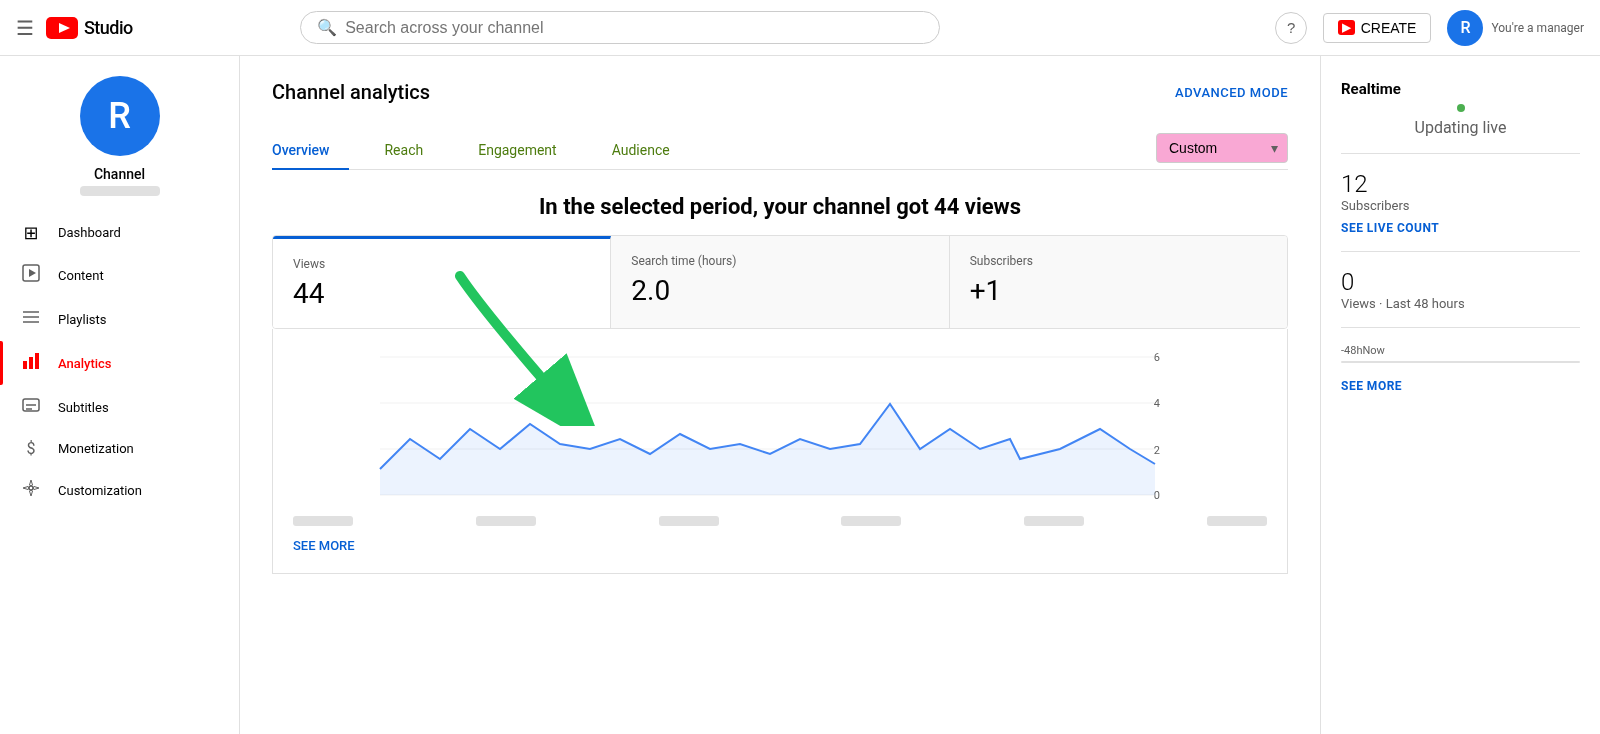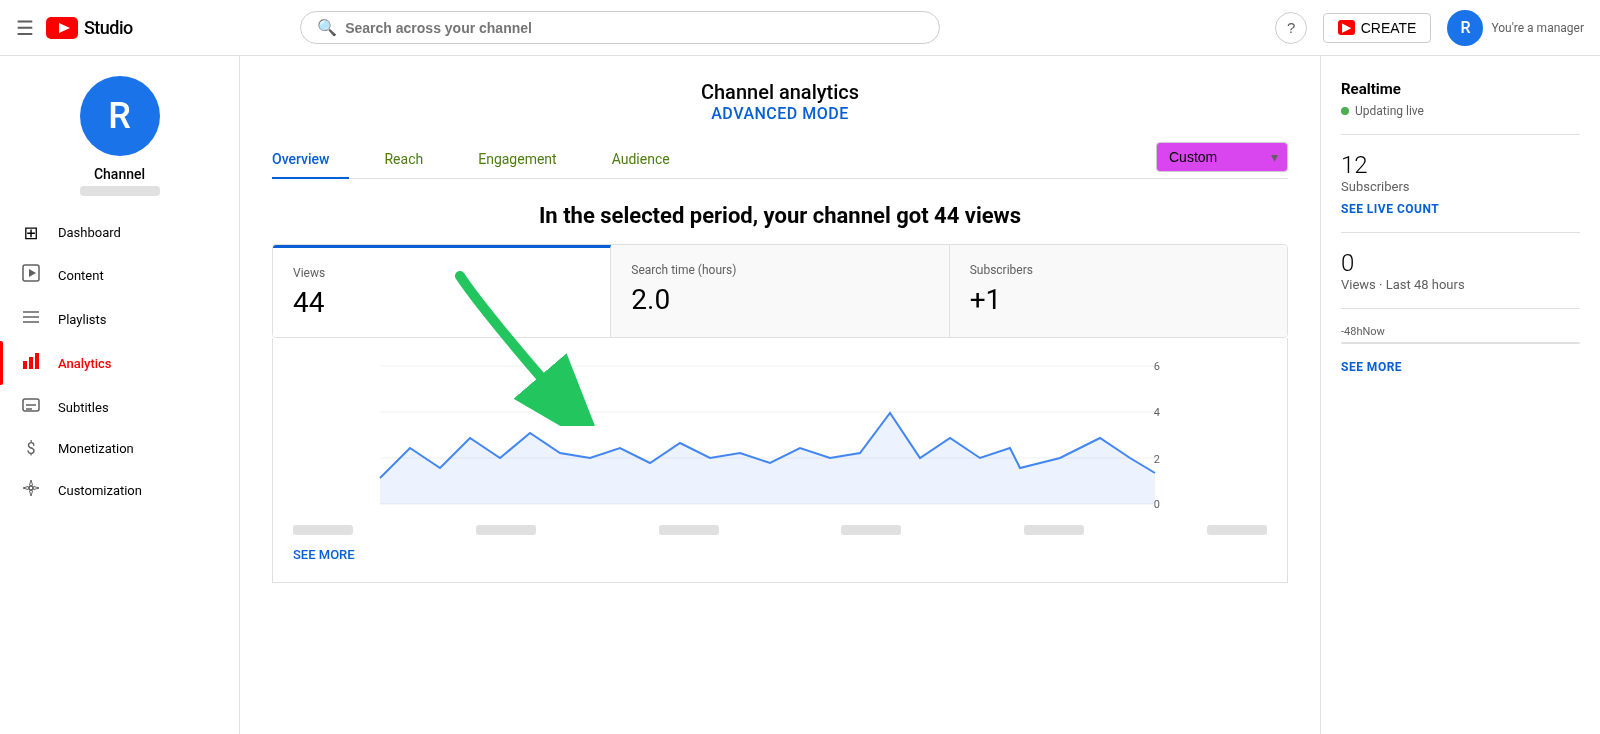--- a/index.html
+++ b/index.html
@@ -16,21 +16,21 @@
     .logo { display: flex; align-items: center; gap: 6px; text-decoration: none; }
     .yt-icon { width: 32px; height: 22px; }
     .logo-text { font-size: 18px; font-weight: 500; color: #030303; letter-spacing: -0.5px; }
     .search-bar {
       flex: 1; max-width: 640px; margin: 0 auto;
       display: flex; align-items: center;
       border: 1px solid #ccc; border-radius: 20px;
       padding: 6px 16px; gap: 8px; background: #fff;
     }
     .search-bar input {
-      border: none; outline: none; flex: 1; font-size: 14px; color: #030303; font-weight: bold;
+      border: none; outline: none; flex: 1; font-size: 16px; color: #030303;
     }
     .search-icon { color: #606060; font-size: 16px; }
     .topnav-right { display: flex; align-items: center; gap: 16px; margin-left: auto; }
     .help-btn {
       width: 32px; height: 32px; border-radius: 50%; border: 1px solid #ccc;
       display: flex; align-items: center; justify-content: center;
       font-size: 15px; color: #606060; cursor: pointer; background: #fff;
     }
     .create-btn {
       display: flex; align-items: center; gap: 6px;
@@ -78,35 +78,35 @@
     .sidebar-item.active { color: #ff0000; }
     .sidebar-item.active::before {
       content: ''; position: absolute; left: 0; top: 0; bottom: 0;
       width: 3px; background: #ff0000; border-radius: 0 2px 2px 0;
     }
     .sidebar-icon { font-size: 18px; min-width: 22px; text-align: center; }
     .sidebar-item.active .sidebar-icon { color: #ff0000; }
 
     
     .main-content { flex: 1; overflow-y: auto; padding: 24px 32px; background: #fff; }
-    .page-header { display: flex; align-items: center; justify-content: space-between; margin-bottom: 18px; flex-direction: column; }
+    .page-header { display: flex; align-items: center; justify-content: space-between; margin-bottom: 28px; }
     .page-title { font-size: 20px; font-weight: 500; }
-    .advanced-mode { font-size: 16px; font-weight: 500; color: #065fd4; cursor: pointer; letter-spacing: 0.5px; }
+    .advanced-mode { font-size: 13px; font-weight: 500; color: #065fd4; cursor: pointer; letter-spacing: 0.5px; }
 
     
     .tabs { display: flex; gap: 15px; border-bottom: 1px solid #e0e0e0; margin-bottom: 0; }
     .tab-item {
       padding: 10px 20px; font-size: 14px; cursor: pointer; color: #4d7c0f;
       border-bottom: 2px solid transparent; margin-bottom: -1px;
     }
     .tab-item.active { color: #065fd4; border-bottom: 2px solid #065fd4; font-weight: 500; }
     .tab-item:first-child { padding-left: 0; }
     .date-select {
       border: 1px solid #ccc; border-radius: 4px; padding: 6px 30px 6px 12px;
-      font-size: 14px; appearance: none; cursor: pointer; background: #d946ef;
+      font-size: 14px; appearance: none; cursor: pointer; background: #f9a8d4;
       min-width: 120px; position: relative;
     }
     .date-select-wrap { position: relative; display: inline-block; }
     .date-select-wrap::after {
       content: '▾'; position: absolute; right: 10px; top: 50%; transform: translateY(-50%);
       pointer-events: none; color: #606060;
     }
 
     
     .summary-title { font-size: 22px; font-weight: 700; text-align: center; margin: 24px 0 16px; }
@@ -128,21 +128,21 @@
     .see-more-link { font-size: 13px; font-weight: 500; color: #065fd4; cursor: pointer; margin-top: 12px; padding: 0 20px; display: block; }
 
     
     .right-panel {
       width: 280px; min-width: 280px; border-left: 1px solid #e0e0e0;
       padding: 24px 20px; background: #fff; overflow-y: auto;
     }
     .realtime-title { font-size: 15px; font-weight: 700; margin-bottom: 6px; }
     .updating-live {
       display: flex; align-items: center; gap: 6px;
-      font-size: 12px; color: #606060; margin-bottom: 16px;
+      font-size: 16px; color: #606060; margin-bottom: 16px; flex-direction: column;
     }
     .live-dot { width: 8px; height: 8px; border-radius: 50%; background: #4CAF50; }
     .rt-divider { border: none; border-top: 1px solid #e0e0e0; margin: 16px 0; }
     .rt-big-num { font-size: 24px; font-weight: 300; color: #030303; }
     .rt-label { font-size: 13px; color: #606060; margin-bottom: 8px; }
     .rt-link { font-size: 12px; font-weight: 700; color: #065fd4; cursor: pointer; letter-spacing: 0.5px; margin-bottom: 16px; display: block; }
     .rt-timeline { display: flex; font-size: 11px; color: #606060; margin: 8px 0 4px; }
     .rt-chart-line { width: 100%; height: 2px; background: #e0e0e0; border-radius: 1px; margin-bottom: 16px; }
 
     .main-wrapper { position: relative; flex: 1; display: flex; overflow: hidden; }

